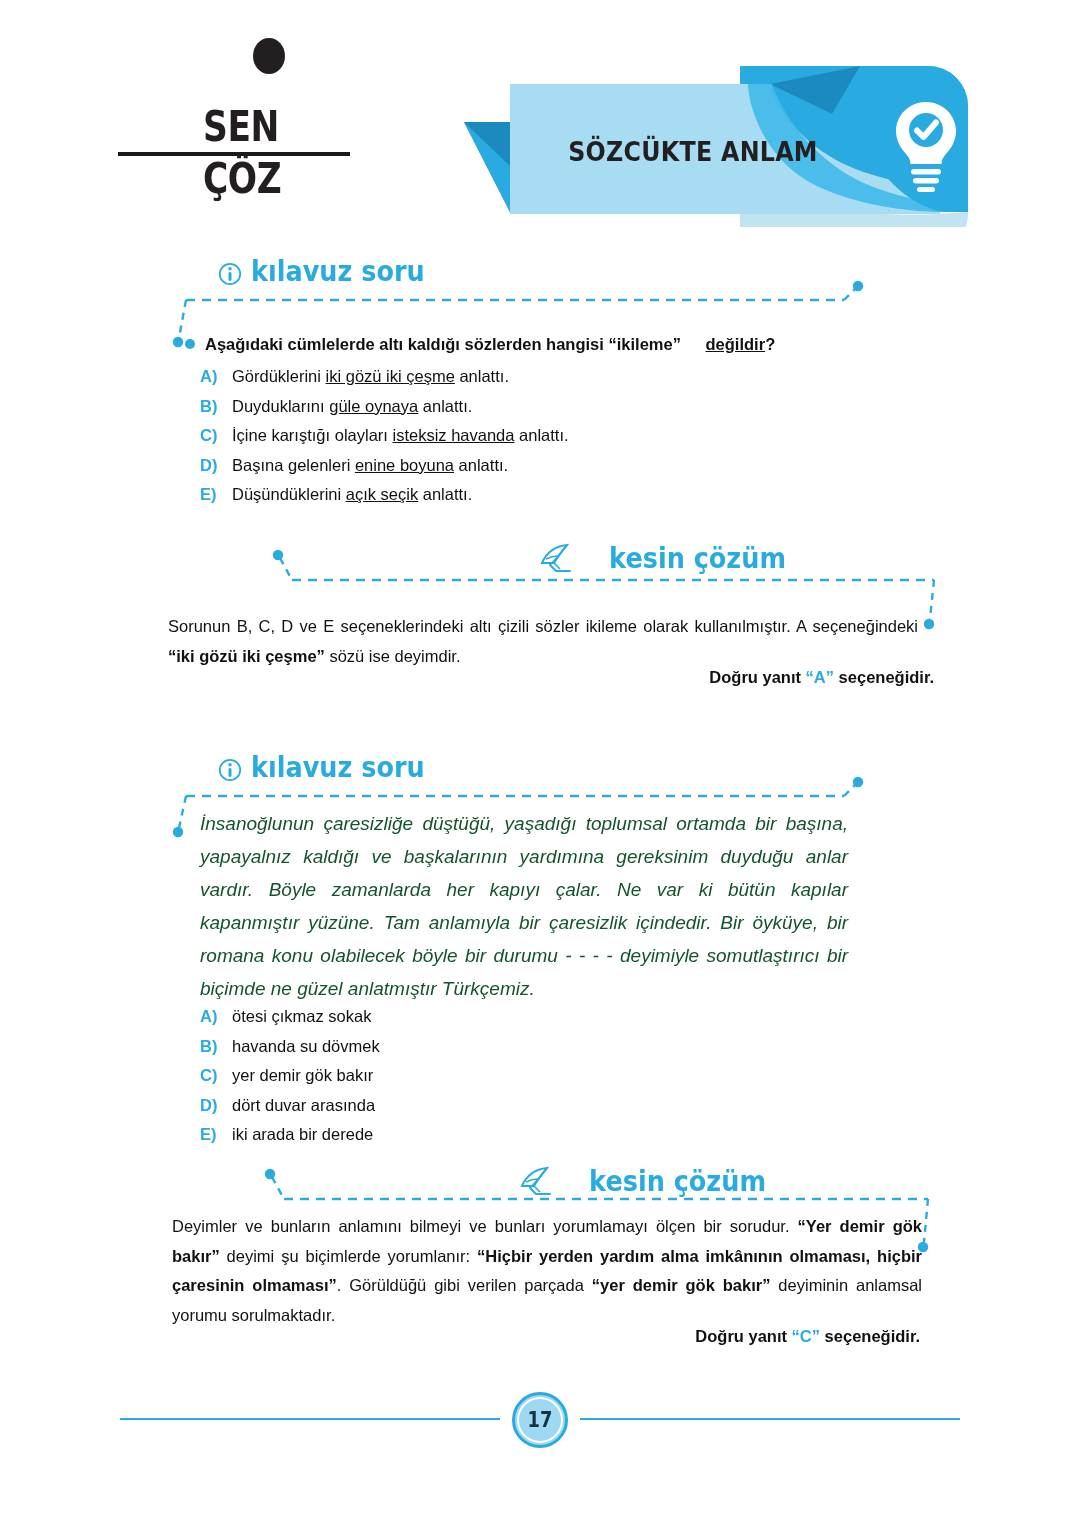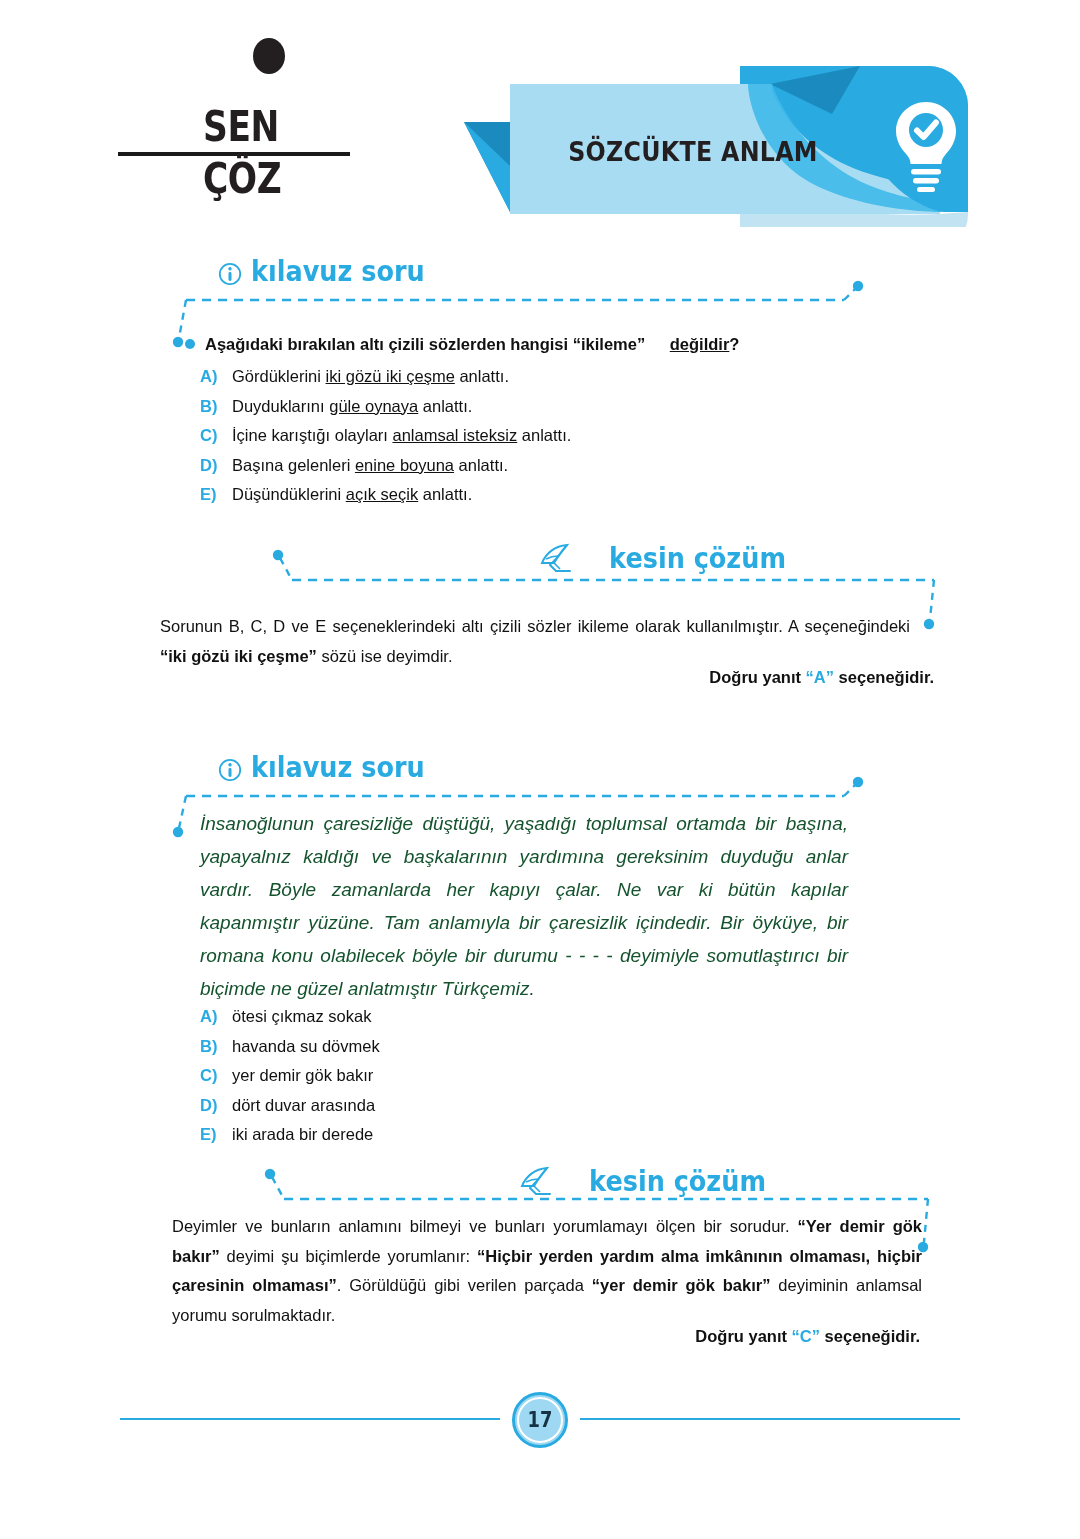--- a/index.html
+++ b/index.html
@@ -308,35 +308,35 @@
       <path d="M10,14 L668,14" stroke="#29ABE2" stroke-width="2.4" stroke-dasharray="9 7" fill="none"></path>
       <path d="M668,14 L680,2" stroke="#29ABE2" stroke-width="2.4" stroke-dasharray="7 6" fill="none"></path>
       <circle cx="682" cy="0" r="5.2" fill="#29ABE2"></circle>
       <path d="M10,14 L3,52" stroke="#29ABE2" stroke-width="2.4" stroke-dasharray="7 6" fill="none"></path>
       <circle cx="2" cy="56" r="5.2" fill="#29ABE2"></circle>
     </svg>
   </div>
 
   <div class="q-stem" style="left:205px; top:333px; width:660px;">
     <span class="bullet"></span>
-    <span>Aşağıdaki bırakılan altı çizili sözlerden hangisi </span><span>“ikileme”</span> <u>değildir</u><span>?</span>
+    <span>Aşağıdaki cümlelerde altı kaldığı sözlerden hangisi </span><span>“ikileme”</span> <u>değildir</u><span>?</span>
   </div>
 
   <div class="options" style="left:200px; top:368px; width:660px;">
     <div class="option">
       <span class="opt-letter">A)</span>
       <span class="opt-text"><span>Gördüklerini </span><u>iki gözü iki çeşme</u><span> anlattı.</span></span>
     </div>
     <div class="option">
       <span class="opt-letter">B)</span>
       <span class="opt-text"><span>Duyduklarını </span><u>güle oynaya</u><span> anlattı.</span></span>
     </div>
     <div class="option">
       <span class="opt-letter">C)</span>
-      <span class="opt-text"><span>İçine karıştığı olayları </span><u>anlamsal isteksiz</u><span> anlattı.</span></span>
+      <span class="opt-text"><span>İçine karıştığı olayları </span><u>isteksiz havanda</u><span> anlattı.</span></span>
     </div>
     <div class="option">
       <span class="opt-letter">D)</span>
       <span class="opt-text"><span>Başına gelenleri </span><u>enine boyuna</u><span> anlattı.</span></span>
     </div>
     <div class="option">
       <span class="opt-letter">E)</span>
       <span class="opt-text"><span>Düşündüklerini </span><u>açık seçik</u><span> anlattı.</span></span>
     </div>
   </div>
@@ -355,21 +355,21 @@
   <div class="frame" style="left:270px; top:553px;">
     <svg width="680" height="90" viewBox="0 0 680 90">
       <circle cx="8" cy="2" r="5.2" fill="#29ABE2"></circle>
       <path d="M10,5 L22,27" stroke="#29ABE2" stroke-width="2.4" stroke-dasharray="7 6" fill="none"></path>
       <path d="M22,27 L664,27" stroke="#29ABE2" stroke-width="2.4" stroke-dasharray="9 7" fill="none"></path>
       <path d="M664,27 L660,66" stroke="#29ABE2" stroke-width="2.4" stroke-dasharray="7 6" fill="none"></path>
       <circle cx="659" cy="71" r="5.2" fill="#29ABE2"></circle>
     </svg>
   </div>
 
-  <div class="solution" style="left:160px; top:612px; width:750px;">
+  <div class="solution" style="left:168px; top:612px; width:750px;">
     <span>Sorunun B, C, D ve E seçeneklerindeki altı çizili sözler ikileme olarak kullanılmıştır. A seçeneğindeki </span><b>“iki gözü iki çeşme”</b><span> sözü ise deyimdir.</span>
   </div>
 
   <div class="answer-line" style="left:174px; top:668px; width:760px;">
     <span>Doğru yanıt </span><span class="ans-letter">“A”</span><span> seçeneğidir.</span>
   </div>
 
   <div class="label-row" style="left:218px; top:754px;">
     <svg class="label-icon" width="24" height="24" viewBox="0 0 24 24">
       <circle cx="12" cy="12" r="10.2" fill="none" stroke="#29ABE2" stroke-width="1.8"></circle>

